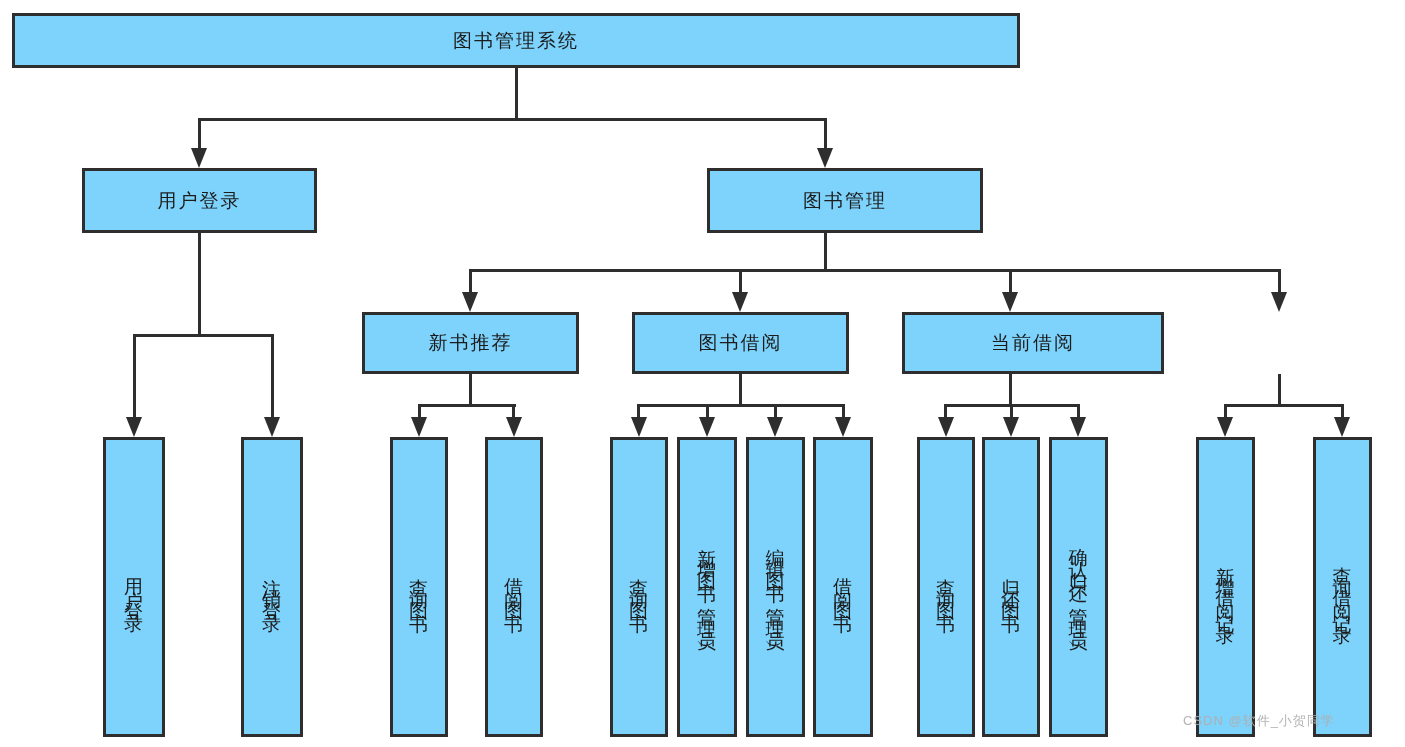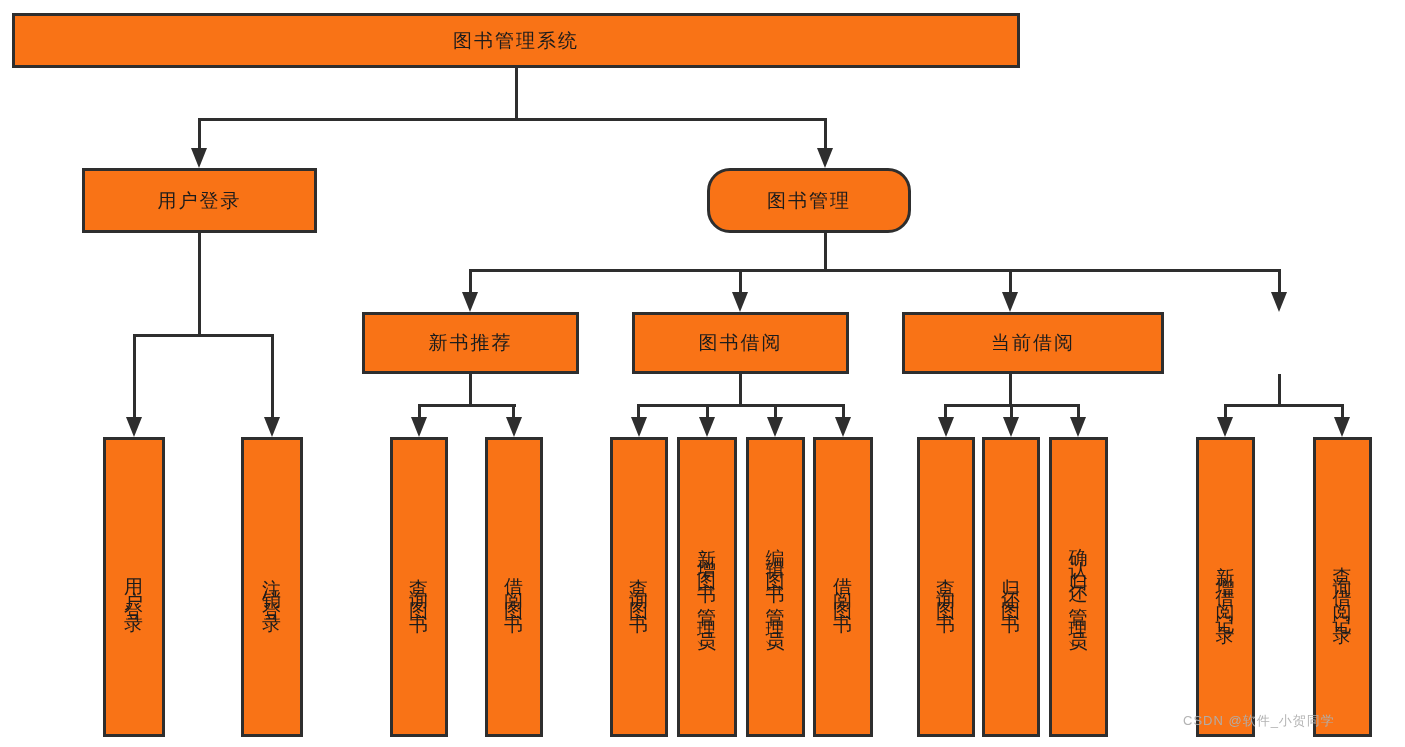--- a/index.html
+++ b/index.html
@@ -7,21 +7,21 @@
     width: 1405px; height: 747px;
     background: #ffffff;
     font-family: "Liberation Sans", sans-serif;
     position: relative; overflow: hidden;
     color: #1c1c1c;
   }
   .canvas { position: absolute; inset: 0; }
   .box {
     position: absolute;
     border: 3px solid #2e2e2e;
-    background: #f97316;
+    background: #7dd3fc;
     box-sizing: border-box;
     display: flex; align-items: center; justify-content: center;
     font-size: 19px; letter-spacing: 2px;
     white-space: nowrap;
   }
   .vbox {
     writing-mode: vertical-rl;
     text-orientation: mixed;
     letter-spacing: 12px;
     white-space: normal;
@@ -51,21 +51,21 @@
   <div class="box" style="left:12px; top:13px; width:1008px; height:55px;">图书管理系统</div>
 
   <div class="vline" style="left:515px; top:68px; width:3px; height:53px;"></div>
   <div class="hline" style="left:198px; top:118px; width:629px; height:3px;"></div>
   <div class="vline" style="left:198px; top:118px; width:3px; height:32px;"></div>
   <div class="arrow" style="left:191px; top:148px;"></div>
   <div class="vline" style="left:824px; top:118px; width:3px; height:32px;"></div>
   <div class="arrow" style="left:817px; top:148px;"></div>
 
   <div class="box" style="left:82px; top:168px; width:235px; height:65px;">用户登录</div>
-  <div class="box" style="left:707px; top:168px; width:204px; height:65px;border-radius:23px;">图书管理</div>
+  <div class="box" style="left:707px; top:168px; width:276px; height:65px;">图书管理</div>
 
   <div class="vline" style="left:198px; top:233px; width:3px; height:104px;"></div>
   <div class="hline" style="left:133px; top:334px; width:141px; height:3px;"></div>
   <div class="vline" style="left:133px; top:334px; width:3px; height:85px;"></div>
   <div class="arrow" style="left:126px; top:417px;"></div>
   <div class="vline" style="left:271px; top:334px; width:3px; height:85px;"></div>
   <div class="arrow" style="left:264px; top:417px;"></div>
 
   <div class="vline" style="left:824px; top:233px; width:3px; height:39px;"></div>
   <div class="hline" style="left:469px; top:269px; width:812px; height:3px;"></div>

